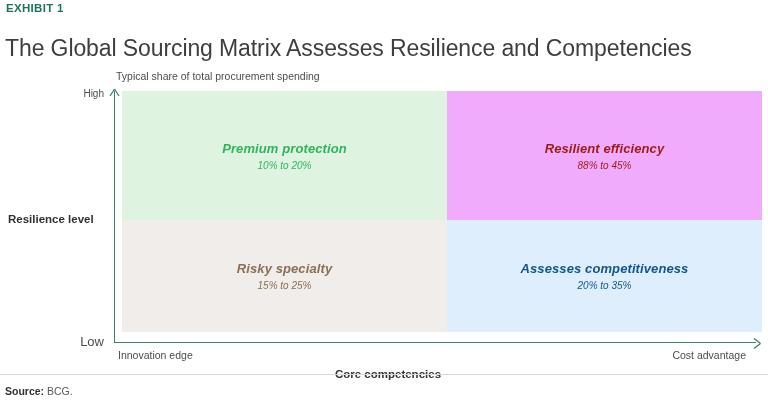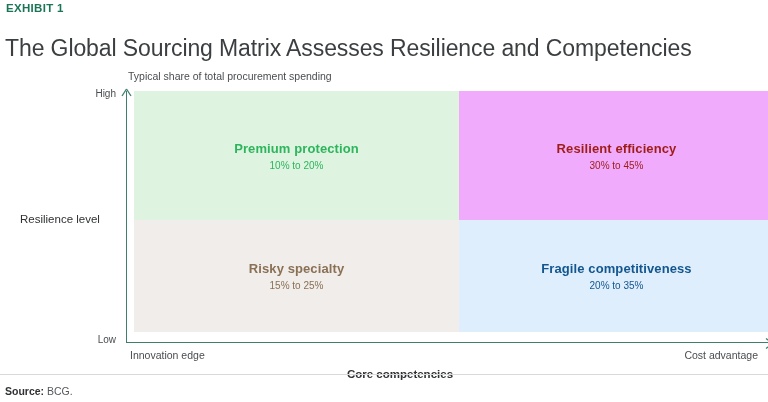--- a/index.html
+++ b/index.html
@@ -34,21 +34,21 @@
     font-size: 23px;
     font-weight: 400;
     color: #3c3f41;
     letter-spacing: -0.1px;
     white-space: nowrap;
   }
 
   
   #chart-area {
     position: absolute;
-    left: 16px;
+    left: 4px;
     top: 62px;
     width: 748px;
     height: 310px;
   }
 
   #plot-subtitle {
     position: absolute;
     left: 112px;
     top: 8px;
     font-size: 10.5px;
@@ -67,20 +67,21 @@
     grid-template-columns: 325px 315px;
     grid-template-rows: 129px 112px;
   }
 
   .quadrant {
     display: flex;
     flex-direction: column;
     align-items: center;
     justify-content: center;
     gap: 4px;
+    font-style: italic;
   }
   .q-title {
     font-size: 13px;
     font-weight: bold;
     letter-spacing: 0.1px;
     white-space: nowrap;
   }
   .q-value {
     font-size: 10px;
     font-weight: 400;
@@ -143,30 +144,30 @@
     text-align: right;
     font-size: 10px;
     color: #4a4d50;
   }
   #y-tick-low {
     position: absolute;
     left: 62px;
     top: 272px;
     width: 38px;
     text-align: right;
-    font-size: 10px;
+    font-size: 13px;
     color: #4a4d50;
   }
 
   #y-axis-title {
     position: absolute;
     left: 4px;
     top: 151px;
     font-size: 11.5px;
-    font-weight: normal;
+    font-weight: bold;
     color: #2f3133;
     white-space: nowrap;
   }
 
   #x-tick-left {
     position: absolute;
     left: 114px;
     top: 287px;
     font-size: 10.5px;
     color: #4a4d50;
@@ -248,30 +249,30 @@
 
   <div id="plot-box">
 
     <div class="quadrant" id="quadrant-premium-protection">
       <div class="q-title">Premium protection</div>
       <div class="q-value">10% to 20%</div>
     </div>
 
     <div class="quadrant" id="quadrant-resilient-efficiency">
       <div class="q-title">Resilient efficiency</div>
-      <div class="q-value">30% to 45%</div>
+      <div class="q-value">88% to 45%</div>
     </div>
 
     <div class="quadrant" id="quadrant-risky-specialty">
       <div class="q-title">Risky specialty</div>
       <div class="q-value">15% to 25%</div>
     </div>
 
     <div class="quadrant" id="quadrant-fragile-competitiveness">
-      <div class="q-title">Fragile competitiveness</div>
+      <div class="q-title">Assesses competitiveness</div>
       <div class="q-value">20% to 35%</div>
     </div>
 
   </div>
 </div>
 
 <div id="footer-divider"></div>
 <div id="source-note">
   <span class="src-label">Source:</span>
   <span>BCG.</span>

